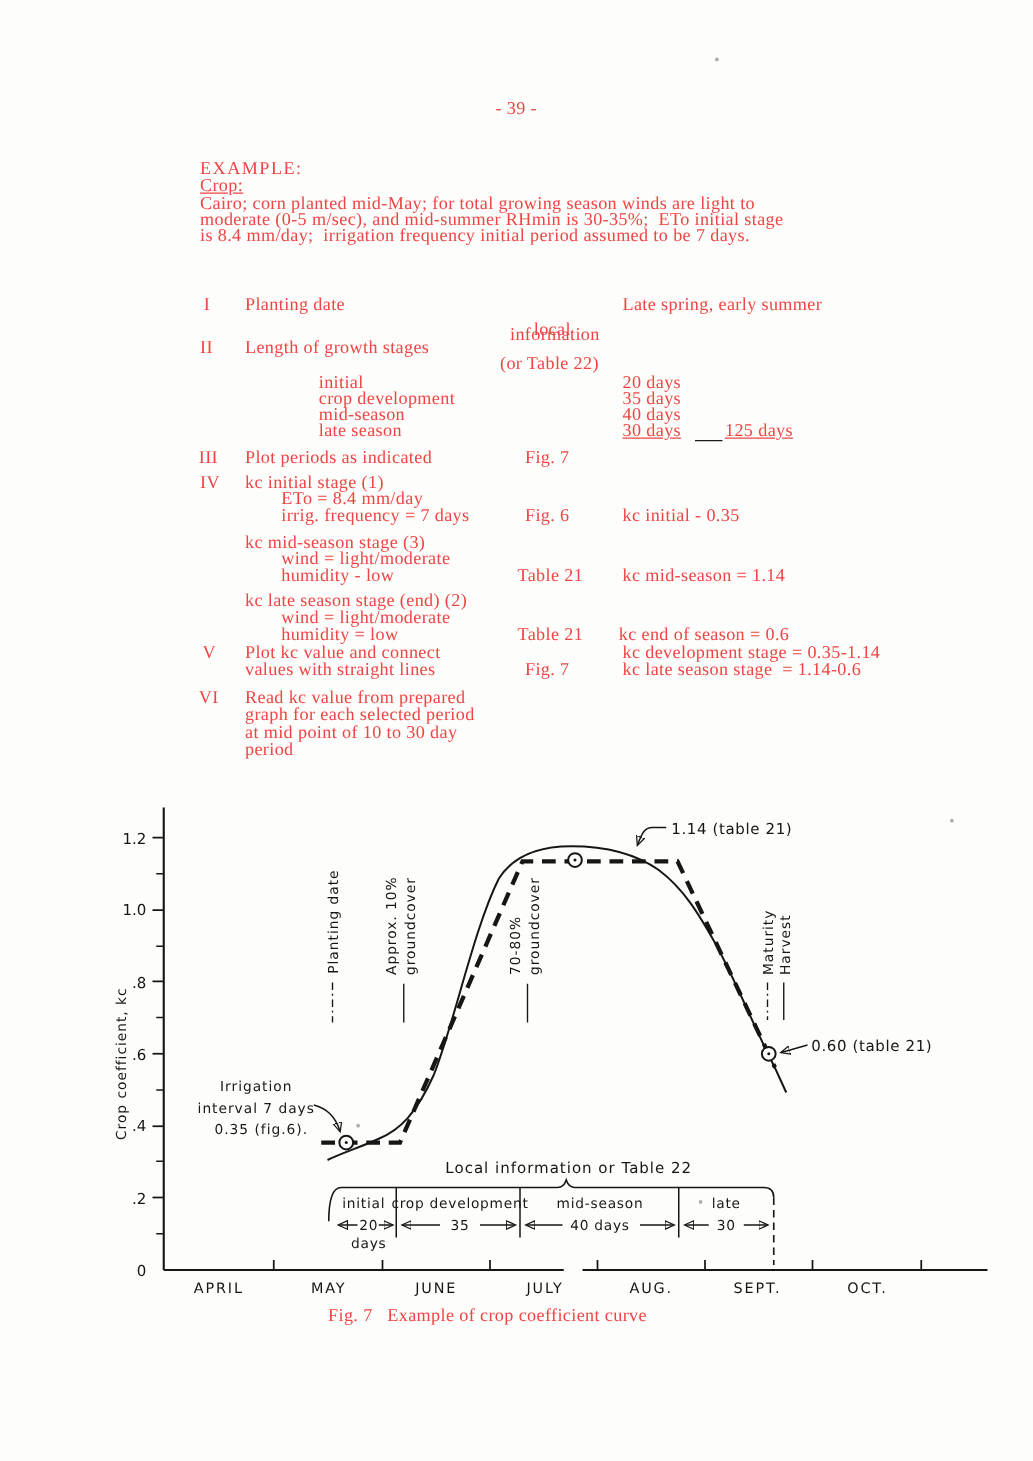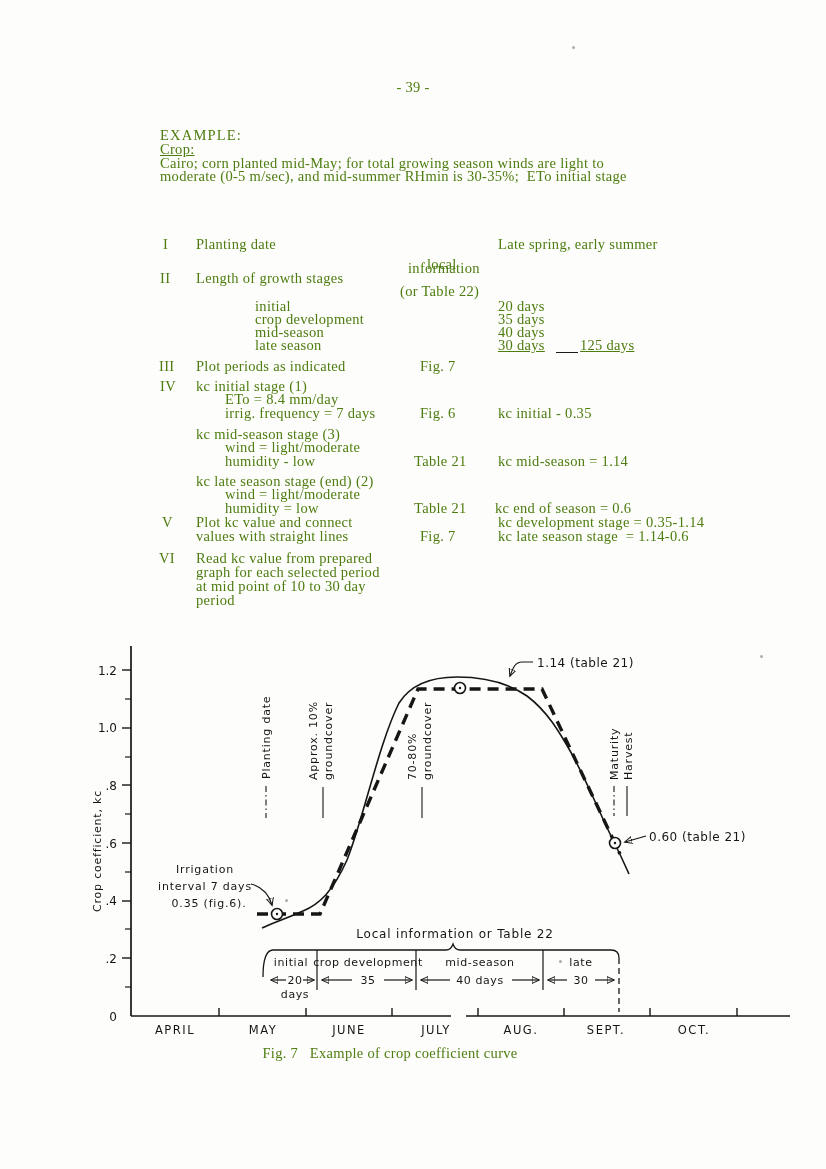--- a/index.html
+++ b/index.html
@@ -1,17 +1,17 @@
 <!DOCTYPE html>
 <html><head>
 <meta charset="utf-8">
 <style>
   html,body{margin:0;padding:0;background:#e8e8e6;}
   .page{position:relative;width:826px;height:1169px;background:#fdfdfb;margin:0 auto;
-        font-family:"Liberation Serif", serif;color:#4d7c0f;overflow:hidden;}
+        font-family:"Liberation Serif", serif;color:#ef4444;overflow:hidden;}
   .t{position:absolute;font-size:14.5px;line-height:14px;letter-spacing:0.3px;white-space:pre;}
   .b{font-weight:400;}
   .u{text-decoration:underline;}
   .ctr{left:0;right:0;text-align:center;}
   .rule{position:absolute;border-bottom:1.4px solid #1b1b1b;}
   .speck{position:absolute;width:3px;height:3px;background:#8a8a86;border-radius:50%;opacity:.7;}
   svg text{font-family:"DejaVu Sans", sans-serif;fill:#161616;}
   svg .lbl{font-size:11px;letter-spacing:0.8px;}
   svg .tick{font-size:12px;}
   svg .mon{font-size:11.5px;letter-spacing:1.5px;}
@@ -23,20 +23,21 @@
 <body>
 
 <div class="page">
 
   <div class="t ctr" style="top:80px">- 39 -</div>
 
   <div class="t b" style="left:160px;top:128px;letter-spacing:1.2px">EXAMPLE:</div>
   <div class="t u" style="left:160px;top:142px">Crop:</div>
   <div class="t" style="left:160px;top:156px">Cairo; corn planted mid-May; for total growing season winds are light to</div>
   <div class="t" style="left:160px;top:169px">moderate (0-5 m/sec), and mid-summer RHmin is 30-35%;  ETo initial stage</div>
+  <div class="t" style="left:160px;top:182px">is 8.4 mm/day;  irrigation frequency initial period assumed to be 7 days.</div>
 
   <div class="t" style="left:163px;top:237px">I</div>
   <div class="t" style="left:196px;top:237px">Planting date</div>
   <div class="t" style="left:498px;top:237px">Late spring, early summer</div>
 
   <div class="t" style="left:427px;top:257px">local</div>
   <div class="t" style="left:160px;top:271px">II</div>
   <div class="t" style="left:196px;top:271px">Length of growth stages</div>
   <div class="t" style="left:408px;top:261px">information</div>
   <div class="t" style="left:400px;top:284px">(or Table 22)</div>

